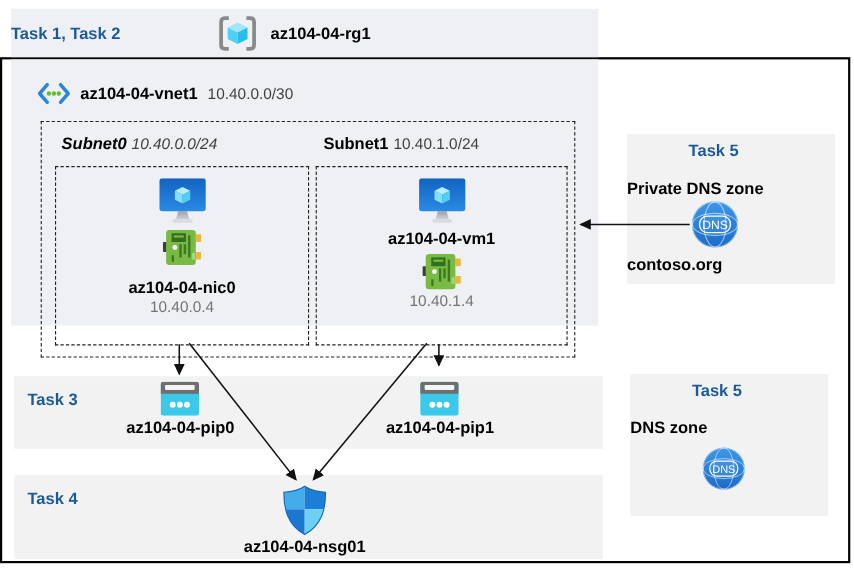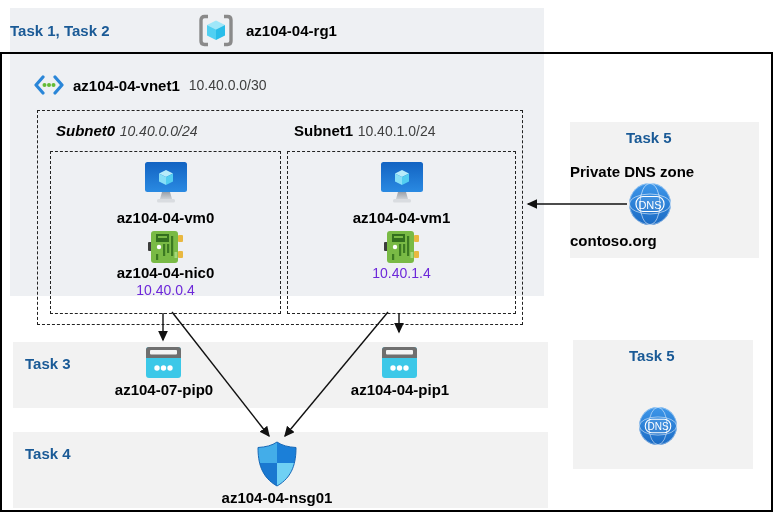--- a/index.html
+++ b/index.html
@@ -31,22 +31,22 @@
   .subnet-label{position:absolute;top:11px;white-space:nowrap;}
   .subnet-label.s0{left:18px;font-style:italic;}
   .subnet-label.s1{left:256px;}
   .subnet-box{position:absolute;top:40px;height:161px;border:1px dashed #222;
     display:flex;flex-direction:column;align-items:center;}
   .subnet-box.s0{left:12px;width:229px;}
   .subnet-box.s1{left:249px;width:227px;}
   .subnet-box .vm-ic{margin-top:10px;}
   .subnet-box .vm-name{margin-top:5px;}
   .subnet-box .nic-ic{margin-top:4px;}
-  .subnet-box .nic-name{margin-top:0;}
-  .ip-text{font-size:14px;color:#6d28d9;margin-top:1px;}
+  .subnet-box .nic-name{margin-top:11px;}
+  .ip-text{font-size:14px;color:#737373;margin-top:1px;}
 
   
   .band3{position:absolute;left:13px;top:342px;width:535px;height:66px;background:var(--band_bg,#f2f2f2);}
   .band4{position:absolute;left:13px;top:432px;width:535px;height:76px;background:var(--band_bg,#f2f2f2);}
   .band3 .task-label,.band4 .task-label{position:absolute;left:12px;top:13px;}
   .box5{position:absolute;left:570px;top:122px;width:189px;height:136px;background:var(--band_bg,#f2f2f2);}
   .box6{position:absolute;left:573px;top:340px;width:180px;height:129px;background:var(--band_bg,#f2f2f2);}
   .box5 .task-label,.box6 .task-label{position:absolute;left:8px;top:7px;margin-left:48px;}
   .center-line{position:absolute;left:0;width:100%;text-align:left;}
 
@@ -113,21 +113,20 @@
                 <stop offset="1" stop-color="#cdd1d6"></stop>
             </linearGradient>
           </defs>
           <rect x="1" y="0" width="42" height="30" rx="2.5" fill="url(#vmg0)"></rect>
           <polygon points="22,8 29,11.5 22,15 15,11.5" fill="#b7ecfa"></polygon>
           <polygon points="15,11.5 22,15 22,23 15,19.5" fill="#86dff7"></polygon>
           <polygon points="29,11.5 22,15 22,23 29,19.5" fill="#52cef1"></polygon>
           <polygon points="18,30 26,30 28,37 16,37" fill="url(#stg0)"></polygon>
           <rect x="13" y="37" width="18" height="3.5" rx="1.5" fill="#d9dce0"></rect>
         </svg>
-        <span class="res-name vm-name">az104-04-vm0</span>
         <svg class="nic-ic" width="35" height="34" viewBox="0 0 35 34">
           <rect x="0" y="12" width="4" height="9" rx="1" fill="#3d3d3d"></rect>
           <rect x="30" y="5" width="5" height="7" rx="1" fill="#e9b840"></rect>
           <rect x="30" y="21" width="5" height="7" rx="1" fill="#e9b840"></rect>
           <rect x="3" y="1" width="27" height="32" rx="3" fill="#79ba45"></rect>
           <rect x="8" y="4" width="13" height="8" fill="#336f1e"></rect>
           <rect x="10" y="6" width="9" height="2" fill="#79ba45"></rect>
           <circle cx="11" cy="17" r="2.2" fill="#ffffff"></circle>
           <rect x="15" y="14" width="2.2" height="12" fill="#3c7a22"></rect>
           <rect x="19" y="14" width="2.2" height="9" fill="#3c7a22"></rect>
@@ -172,21 +171,21 @@
     <span class="task-label">Task 3</span>
   </div>
   <svg class="abs" style="left:146px;top:347px;" width="35" height="31" viewBox="0 0 35 31">
     <rect x="0" y="0" width="35" height="31" rx="3" fill="#3cc8e8"></rect>
     <path d="M3,0 H32 Q35,0 35,3 V11 H0 V3 Q0,0 3,0 Z" fill="#6f6f6f"></path>
     <rect x="4" y="3" width="27" height="4.5" rx="1" fill="#f4f4f4"></rect>
     <circle cx="11" cy="21" r="2.7" fill="#ffffff"></circle>
     <circle cx="17.5" cy="21" r="2.7" fill="#ffffff"></circle>
     <circle cx="24" cy="21" r="2.7" fill="#ffffff"></circle>
   </svg>
-  <span class="res-name lbl-center" style="left:79px;top:381px;">az104-07-pip0</span>
+  <span class="res-name lbl-center" style="left:79px;top:381px;">az104-04-pip0</span>
   <svg class="abs" style="left:382px;top:347px;" width="35" height="31" viewBox="0 0 35 31">
     <rect x="0" y="0" width="35" height="31" rx="3" fill="#3cc8e8"></rect>
     <path d="M3,0 H32 Q35,0 35,3 V11 H0 V3 Q0,0 3,0 Z" fill="#6f6f6f"></path>
     <rect x="4" y="3" width="27" height="4.5" rx="1" fill="#f4f4f4"></rect>
     <circle cx="11" cy="21" r="2.7" fill="#ffffff"></circle>
     <circle cx="17.5" cy="21" r="2.7" fill="#ffffff"></circle>
     <circle cx="24" cy="21" r="2.7" fill="#ffffff"></circle>
   </svg>
   <span class="res-name lbl-center" style="left:315px;top:381px;">az104-04-pip1</span>
 
@@ -224,20 +223,21 @@
       <ellipse cx="22" cy="22" rx="20.5" ry="10" fill="none" stroke="rgba(255,255,255,0.55)" stroke-width="1"></ellipse>
       <circle cx="22" cy="22" r="20.5" fill="none" stroke="rgba(255,255,255,0.4)" stroke-width="1"></circle>
       <rect x="8" y="14.5" width="28" height="15" rx="7" fill="rgba(255,255,255,0.08)" stroke="#ffffff" stroke-width="1.2"></rect>
       <text x="22" y="26.5" text-anchor="middle" font-family="Liberation Sans, sans-serif" font-size="11" font-weight="400" fill="#ffffff">DNS</text>
     </svg>
     <span class="res-name center-line" style="top:110px;">contoso.org</span>
   </div>
 
   <div class="box6">
     <span class="task-label">Task 5</span>
+    <span class="res-name center-line" style="top:41px;">DNS zone</span>
     <svg class="abs" style="left:65px;top:66px;" width="40" height="40" viewBox="0 0 44 44">
       <circle cx="22" cy="22" r="21" fill="url(#dnsg)"></circle>
       <ellipse cx="22" cy="22" rx="10" ry="20.5" fill="none" stroke="rgba(255,255,255,0.55)" stroke-width="1"></ellipse>
       <ellipse cx="22" cy="22" rx="20.5" ry="10" fill="none" stroke="rgba(255,255,255,0.55)" stroke-width="1"></ellipse>
       <circle cx="22" cy="22" r="20.5" fill="none" stroke="rgba(255,255,255,0.4)" stroke-width="1"></circle>
       <rect x="8" y="14.5" width="28" height="15" rx="7" fill="rgba(255,255,255,0.08)" stroke="#ffffff" stroke-width="1.2"></rect>
       <text x="22" y="26.5" text-anchor="middle" font-family="Liberation Sans, sans-serif" font-size="11" font-weight="400" fill="#ffffff">DNS</text>
     </svg>
   </div>
 

